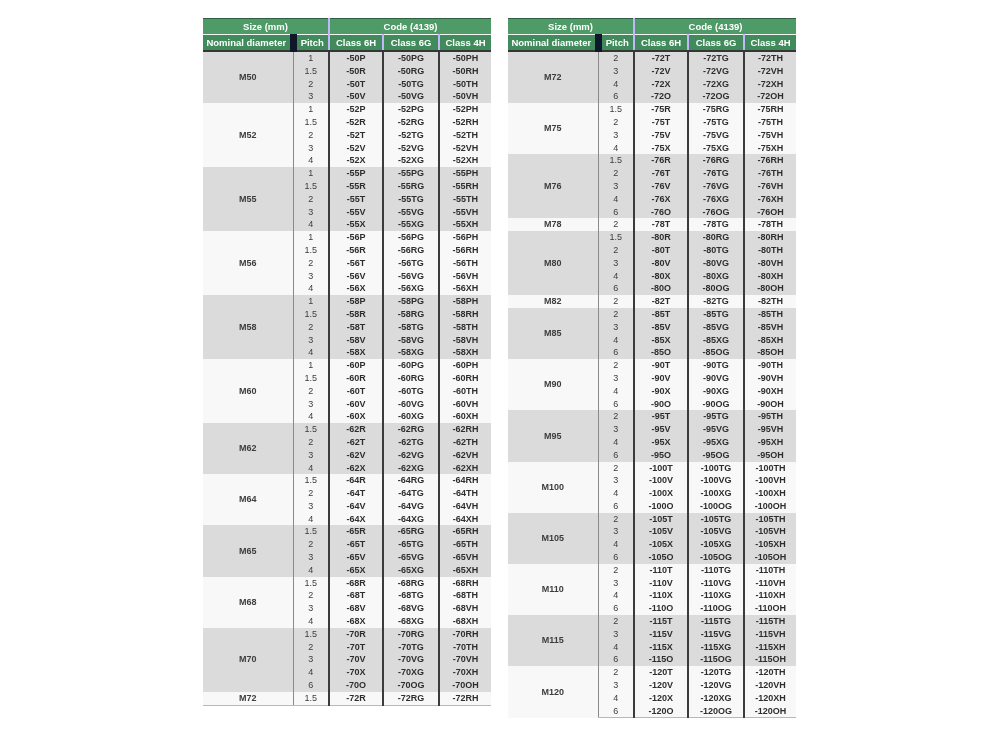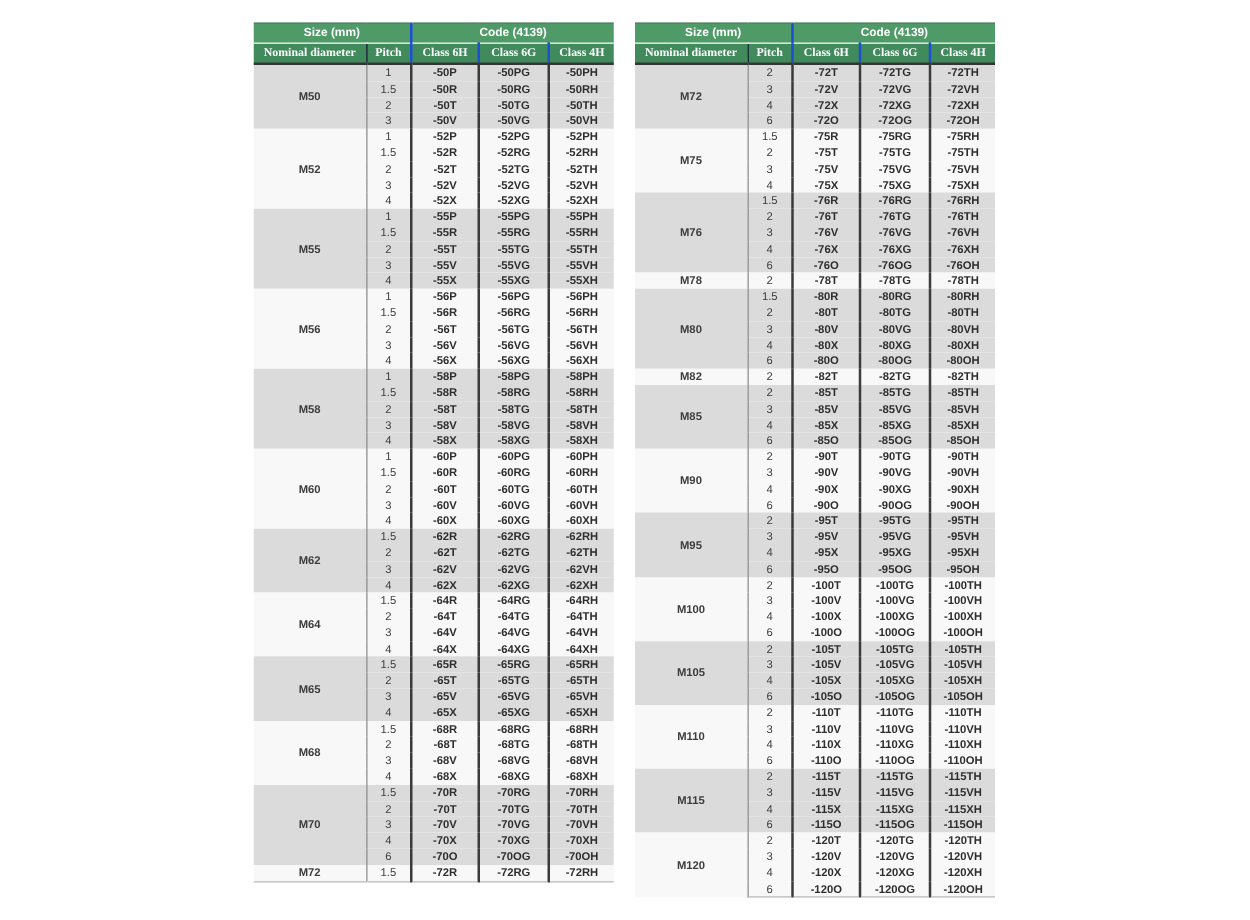--- a/index.html
+++ b/index.html
@@ -49,24 +49,23 @@
     vertical-align: middle;
     border-top: 1px solid #2f5f42;
   }
   thead tr.group-row th {
     border-bottom: 1px solid #f2f7f3;
   }
   thead tr.col-row th {
     background: #418a5c;
     border-top: none;
     border-bottom: 2px solid #353535;
-    font-family: Liberation Serif, serif;
-  }
-  th.sep-thin { border-left: 1px solid #0f172a; margin-left: 37px; }
-  th.sep-thick { border-left: 2px solid #1d4ed8; }
+  }
+  th.sep-thin { border-left: 7px solid #0f172a; margin-left: 37px; }
+  th.sep-thick { border-left: 2px solid #c4b5fd; }
 
   tbody td {
     height: 12.8px;
     padding: 0;
     text-align: center;
     vertical-align: middle;
     line-height: 12.8px;
   }
   tbody tr.band-gray td { background: #dbdbdb; }
   tbody tr.band-white td { background: #f8f8f8; }

